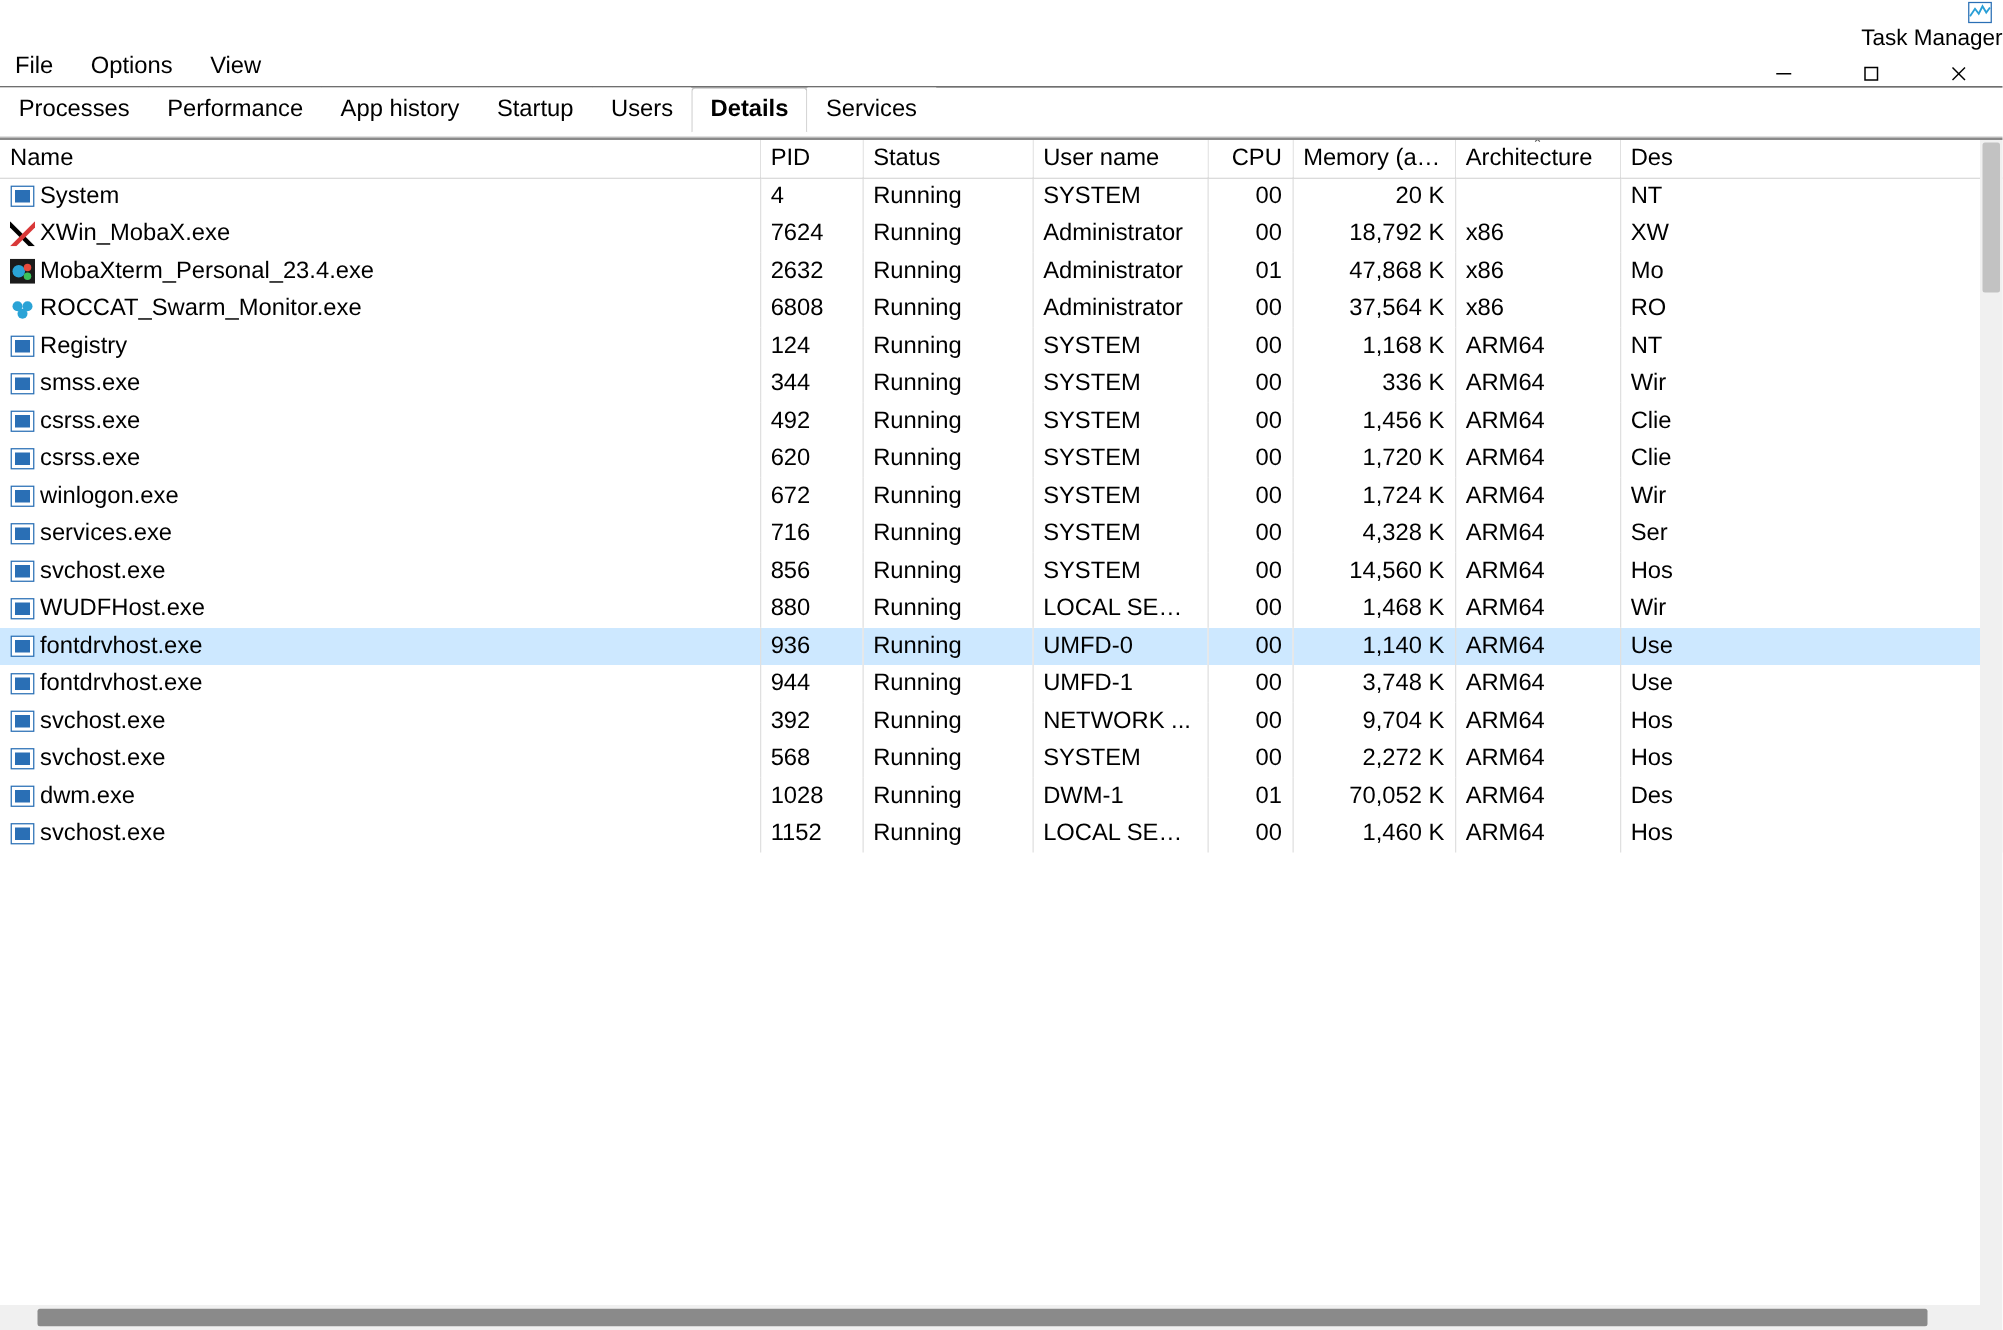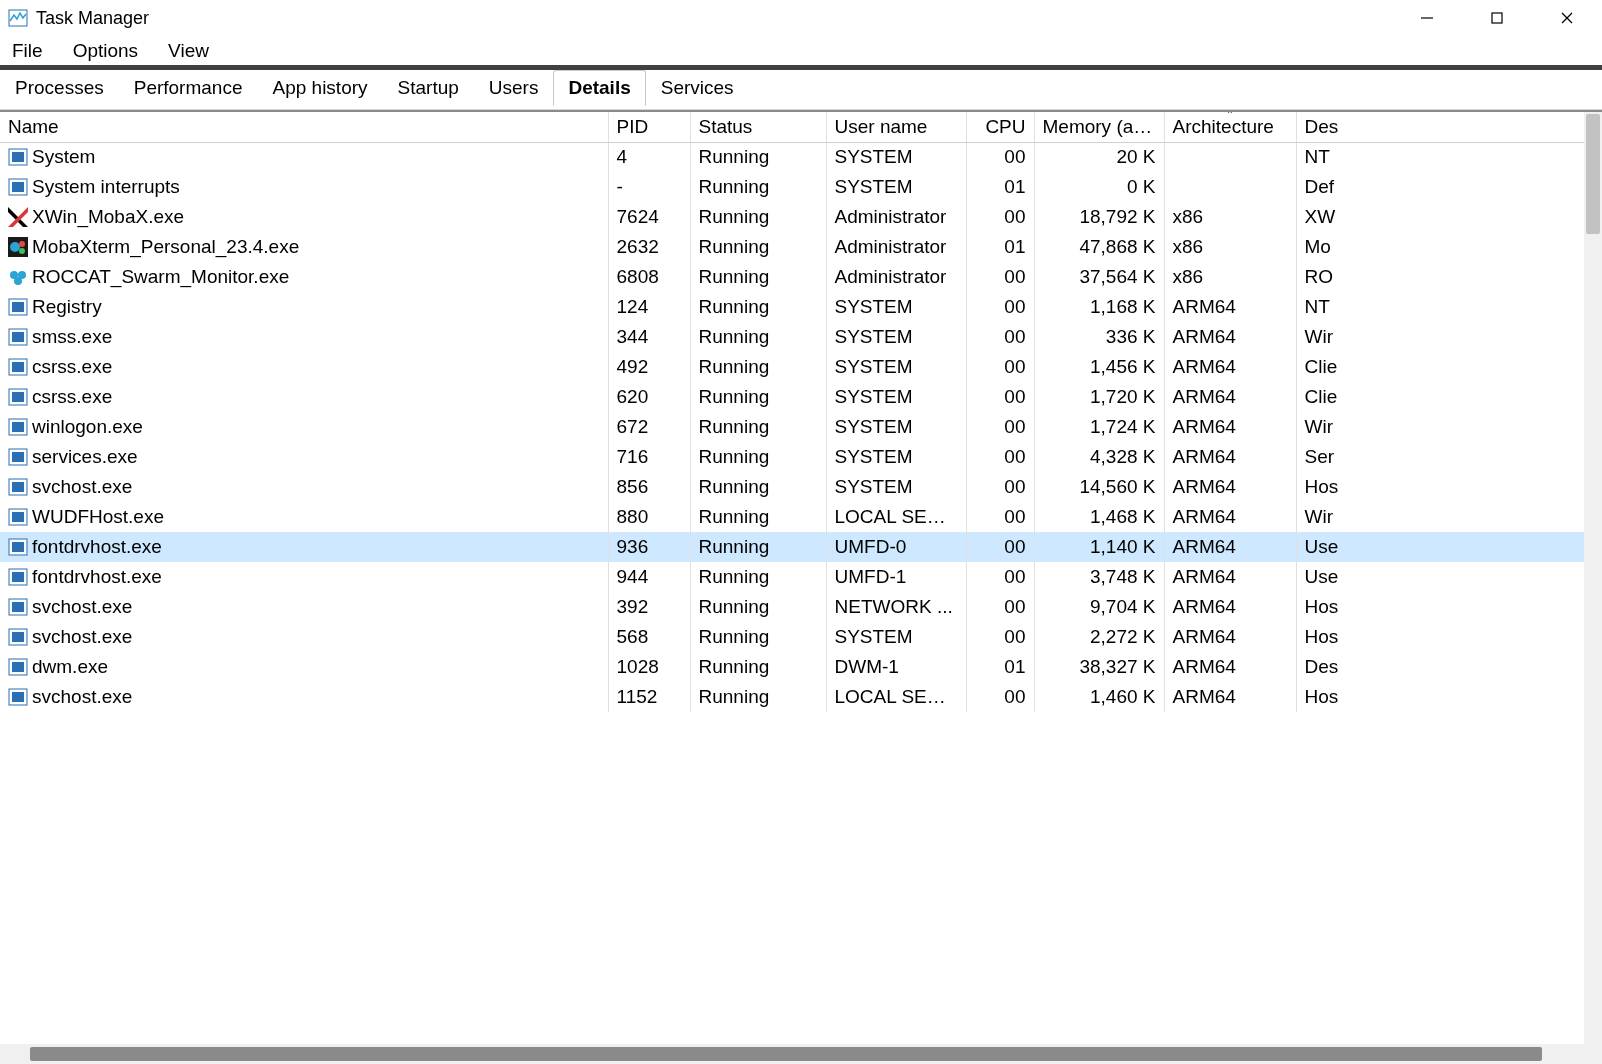--- a/index.html
+++ b/index.html
@@ -10,23 +10,24 @@
     color: #000;
     width: 1602px;
     height: 1064px;
     overflow: hidden;
     display: flex;
     flex-direction: column;
   }
   
   .titlebar {
     display: flex;
-    align-items: center;
+    align-items: flex-end;
     height: 36px;
     padding-left: 8px;
+    flex-direction: column;
   }
   .titlebar .app-icon {
     width: 20px; height: 20px;
     margin-right: 8px;
     display: inline-flex; align-items: center; justify-content: center;
   }
   .titlebar .title {
     font-size: 18px;
   }
   .titlebar .window-controls {
@@ -37,21 +38,21 @@
     width: 70px; height: 36px;
     display: flex; align-items: center; justify-content: center;
     font-size: 16px;
   }
   
   .menubar {
     display: flex;
     align-items: center;
     height: 34px;
     padding-left: 8px;
-    border-bottom: 5px solid #404040;
+    border-bottom: 1px solid #404040;
     gap: 22px;
     font-size: 19px;
   }
   .menubar .menu-item { padding: 2px 4px; }
   
   .tabs {
     display: flex;
     align-items: flex-start;
     height: 40px;
     border-bottom: 1px solid #d8d8d8;
@@ -254,40 +255,20 @@
             <td class="num">00</td>
             <td class="num">20 K</td>
             <td></td>
             <td>NT</td>
           </tr>
           <tr class="row">
             <td>
               <div class="name-cell">
                 <span class="proc-icon">
                   <svg viewBox="0 0 20 20" width="20" height="20">
-                    <rect x="1" y="2" width="18" height="16" fill="#fff" stroke="#2a6fb5" stroke-width="1"></rect>
-                    <rect x="4" y="5" width="12" height="10" fill="#2a6fb5"></rect>
-                  </svg>
-                </span>
-                <span>System interrupts</span>
-              </div>
-            </td>
-            <td>-</td>
-            <td>Running</td>
-            <td>SYSTEM</td>
-            <td class="num">01</td>
-            <td class="num">0 K</td>
-            <td></td>
-            <td>Def</td>
-          </tr>
-          <tr class="row">
-            <td>
-              <div class="name-cell">
-                <span class="proc-icon">
-                  <svg viewBox="0 0 20 20" width="20" height="20">
                     <polygon points="0,0 20,20 15,20 0,5" fill="#000"></polygon>
                     <polygon points="20,0 0,20 5,20 20,5" fill="#d93838"></polygon>
                   </svg>
                 </span>
                 <span>XWin_MobaX.exe</span>
               </div>
             </td>
             <td>7624</td>
             <td>Running</td>
             <td>Administrator</td>
@@ -588,21 +569,21 @@
                     <rect x="4" y="5" width="12" height="10" fill="#2a6fb5"></rect>
                   </svg>
                 </span>
                 <span>dwm.exe</span>
               </div>
             </td>
             <td>1028</td>
             <td>Running</td>
             <td>DWM-1</td>
             <td class="num">01</td>
-            <td class="num">38,327 K</td>
+            <td class="num">70,052 K</td>
             <td>ARM64</td>
             <td>Des</td>
           </tr>
           <tr class="row">
             <td>
               <div class="name-cell">
                 <span class="proc-icon">
                   <svg viewBox="0 0 20 20" width="20" height="20">
                     <rect x="1" y="2" width="18" height="16" fill="#fff" stroke="#2a6fb5" stroke-width="1"></rect>
                     <rect x="4" y="5" width="12" height="10" fill="#2a6fb5"></rect>

